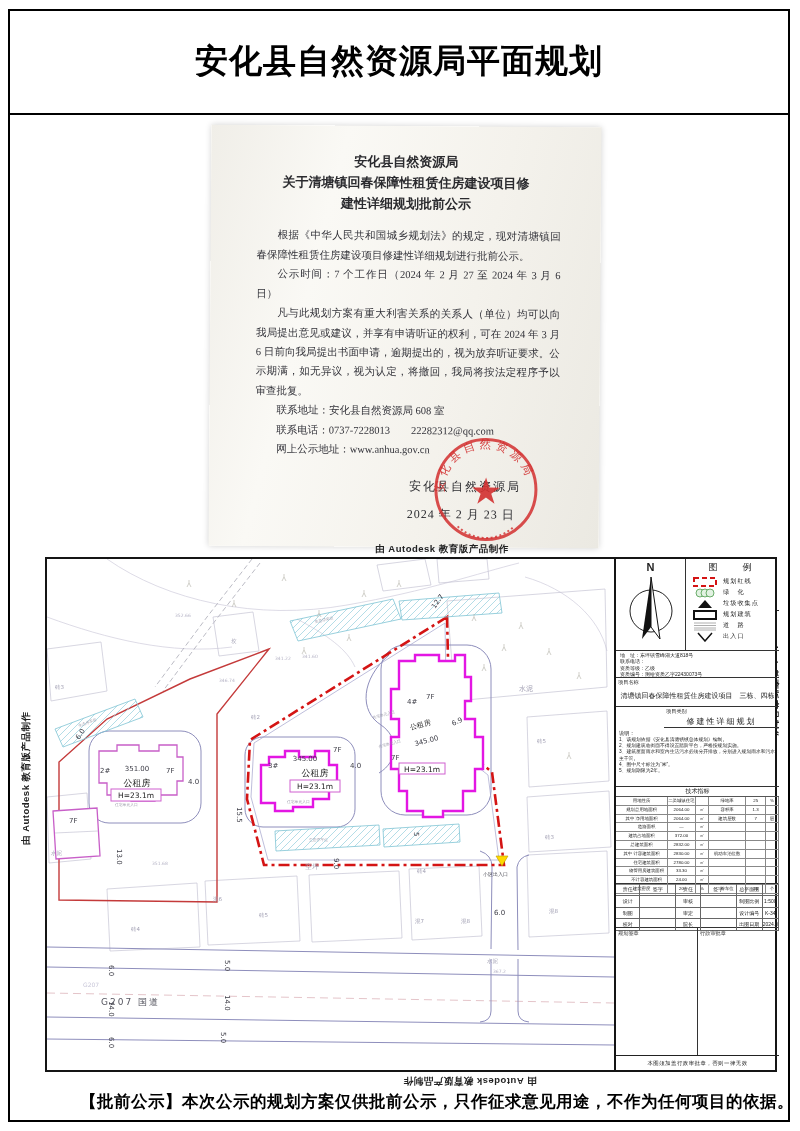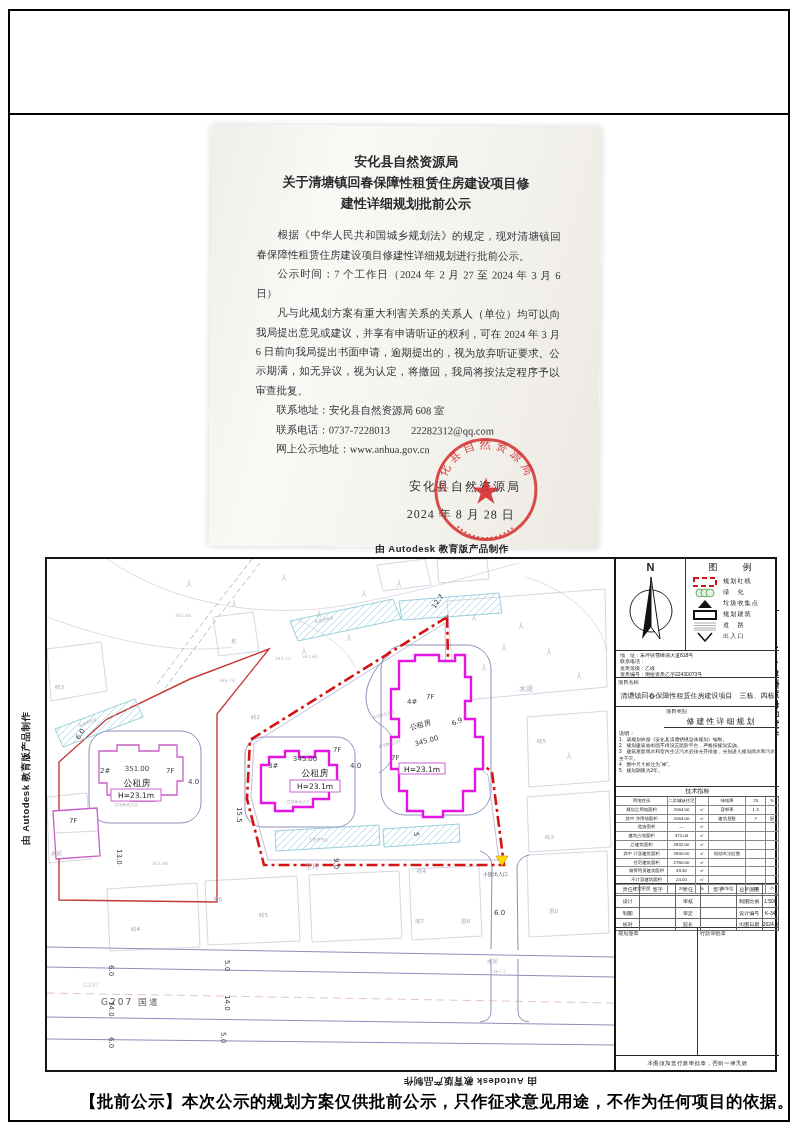--- a/index.html
+++ b/index.html
@@ -104,38 +104,39 @@
   .footer{position:absolute;left:10px;top:1082px;width:780px;height:40px;display:flex;align-items:center;
           justify-content:center;font-size:16.5px;font-weight:bold;color:#000;letter-spacing:.5px;padding-left:37px;}
 </style>
 </head>
 <body>
 
 <div class="page">
   <div class="frame"></div>
 
   <div class="title-box">
+    <div class="title-line">安化县自然资源局平面规划</div>
   </div>
 
   <div class="doc">
     <div class="doc-title">
       <div>安化县自然资源局</div>
       <div>关于清塘镇回春保障性租赁住房建设项目修</div>
       <div>建性详细规划批前公示</div>
     </div>
     <div class="doc-body">
       <p>根据《中华人民共和国城乡规划法》的规定，现对清塘镇回春保障性租赁住房建设项目修建性详细规划进行批前公示。</p>
       <p>公示时间：7 个工作日（2024 年 2 月 27 至 2024 年 3 月 6 日）</p>
       <p>凡与此规划方案有重大利害关系的关系人（单位）均可以向我局提出意见或建议，并享有申请听证的权利，可在 2024 年 3 月 6 日前向我局提出书面申请，逾期提出的，视为放弃听证要求。公示期满，如无异议，视为认定，将撤回，我局将按法定程序予以审查批复。</p>
       <p>联系地址：安化县自然资源局 608 室</p>
       <p>联系电话：0737-7228013　　22282312@qq.com</p>
       <p>网上公示地址：www.anhua.gov.cn</p>
     </div>
     <div class="seal-org">安化县自然资源局</div>
-    <div class="seal-date">2024 年 8 月 28 日</div>
+    <div class="seal-date">2024 年 2 月 23 日</div>
     <svg class="seal-svg" width="120" height="118" viewBox="0 0 120 118">
       <circle cx="62" cy="58" r="50" fill="none" stroke="#d22f2f" stroke-width="3" opacity=".85"></circle>
       <defs>
           <path id="arcT" d="M23,74 A42,42 0 1 1 101,74" fill="none"></path>
         </defs>
       <text font-size="11.5" fill="#d22f2f" letter-spacing="4" opacity=".9">
         <textPath href="#arcT" startOffset="8%">安化县自然资源局</textPath>
       </text>
       <text x="62" y="72" font-size="36" text-anchor="middle" fill="#d22f2f" opacity=".9">★</text>
       <path d="M34,95 A40,40 0 0 0 90,95" fill="none" stroke="#d22f2f" stroke-width="2" stroke-dasharray="2 2.5" opacity=".8"></path>

